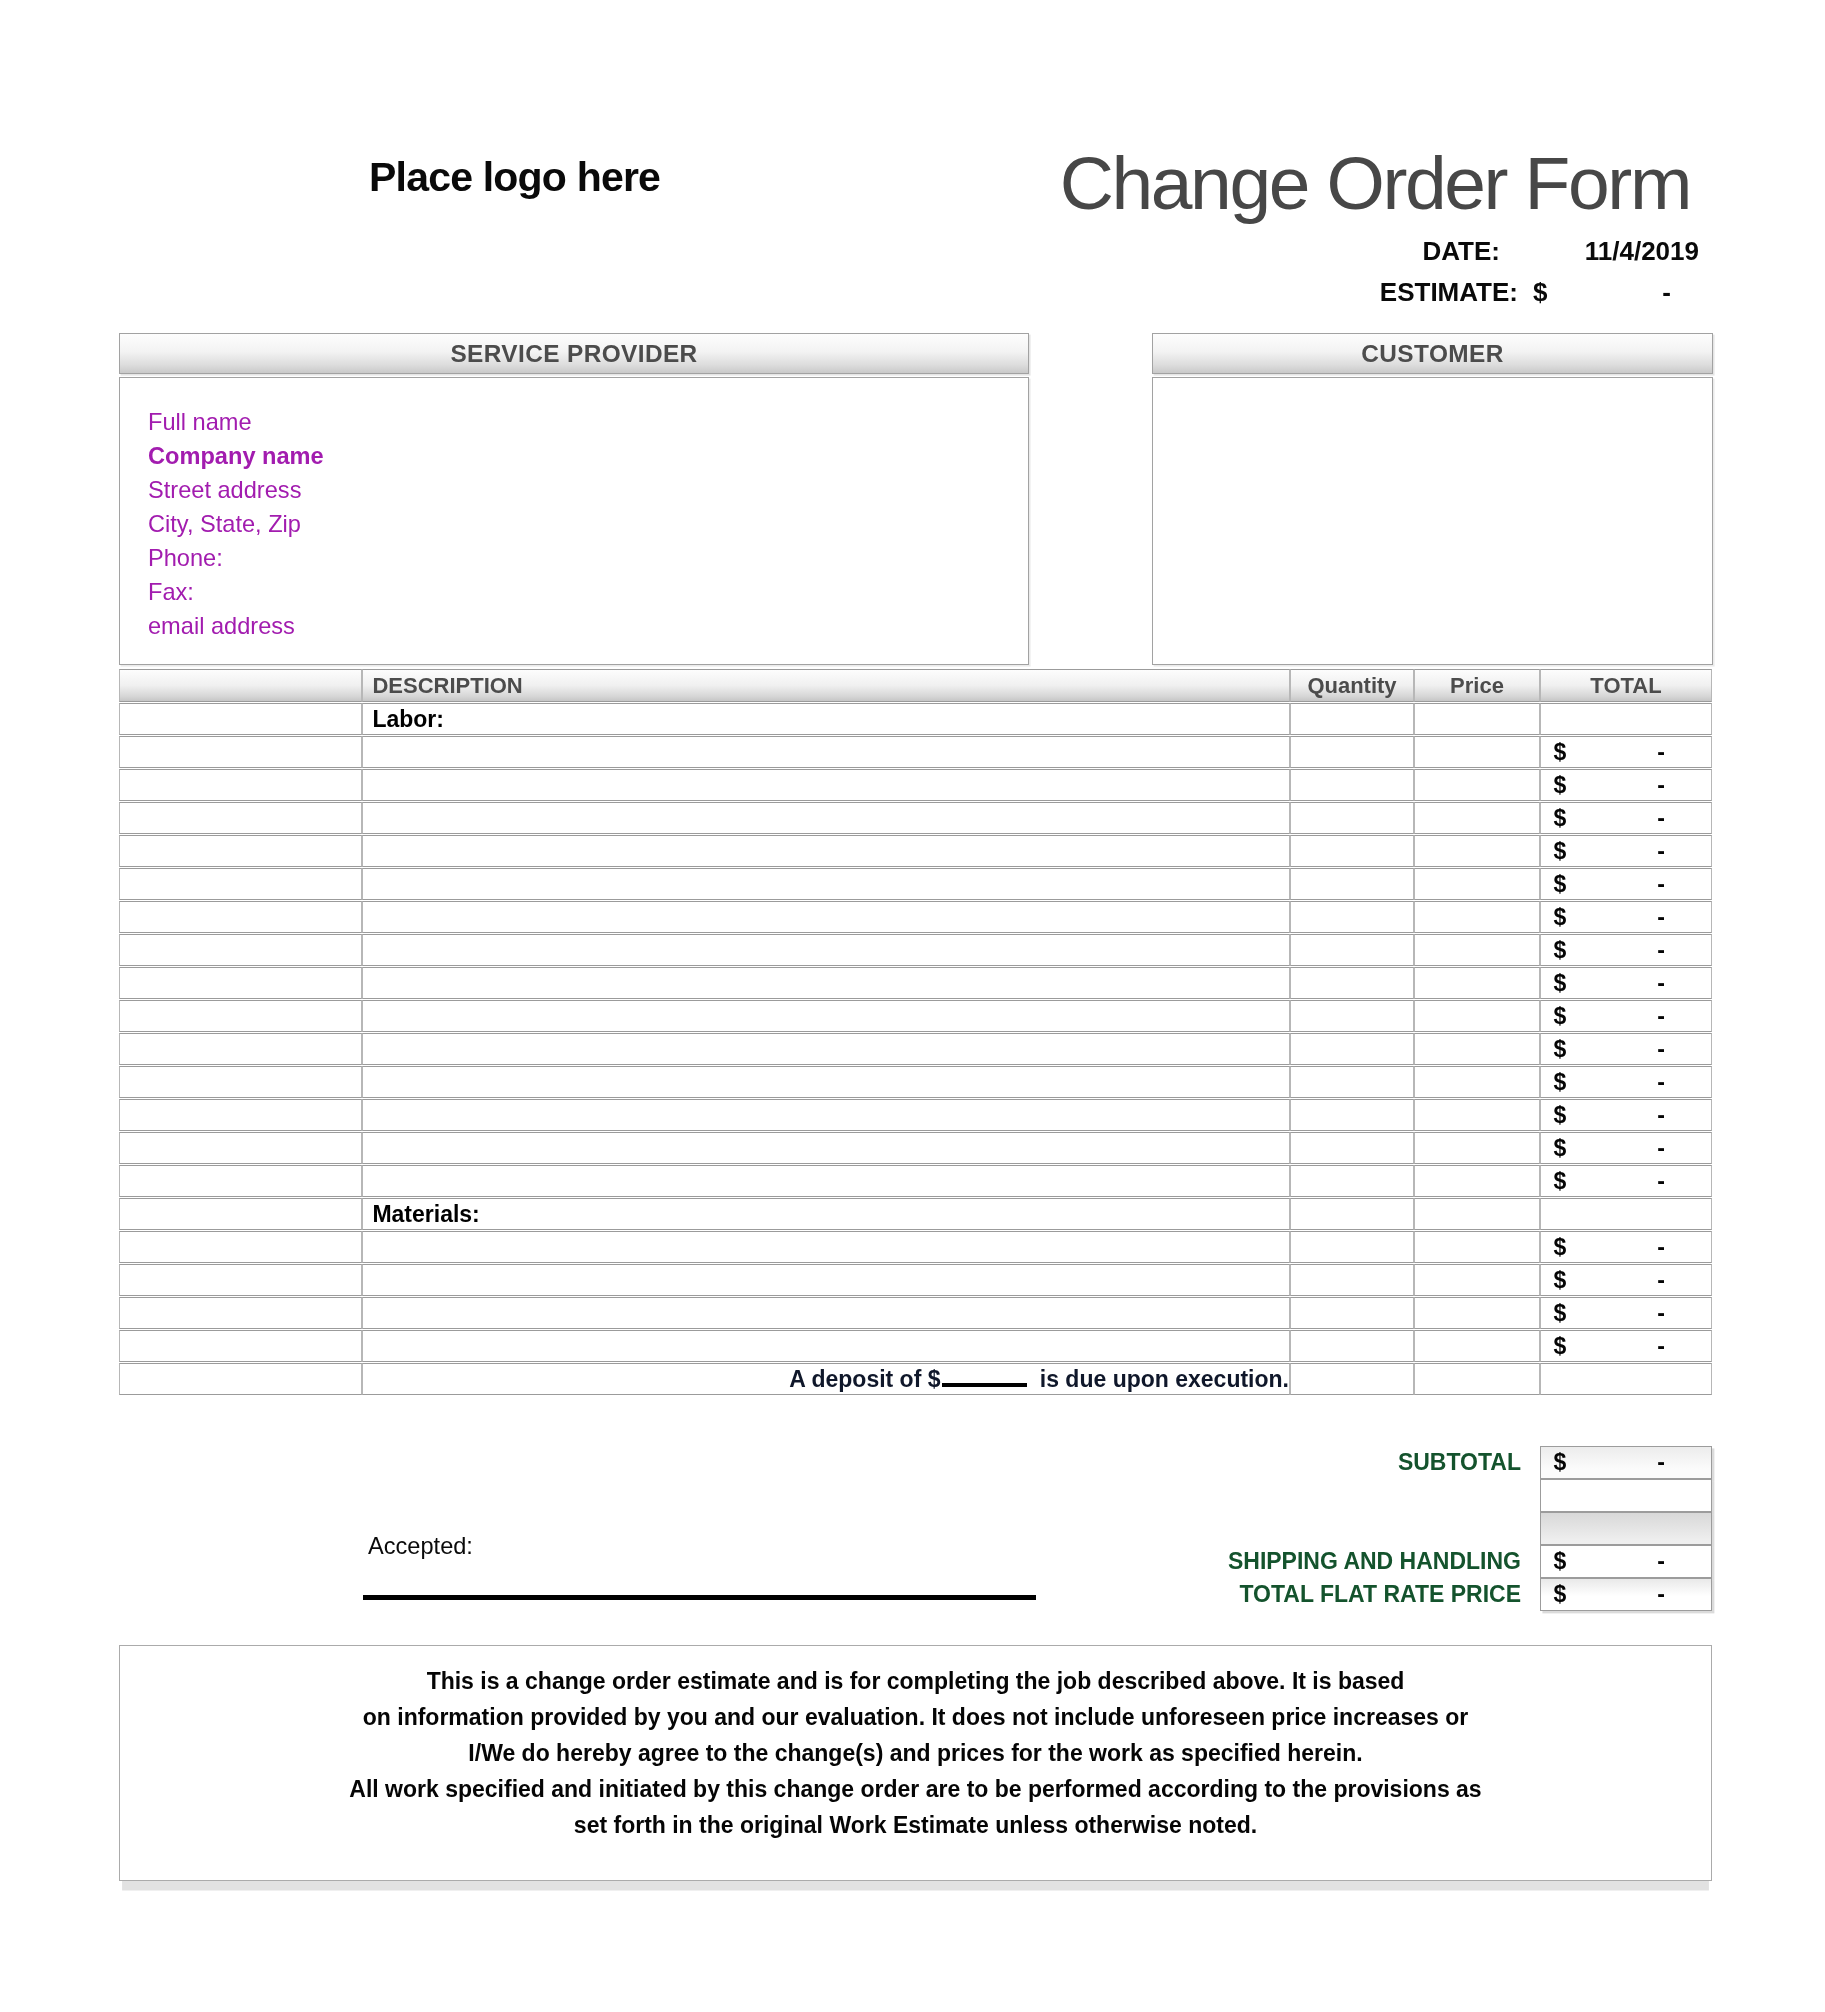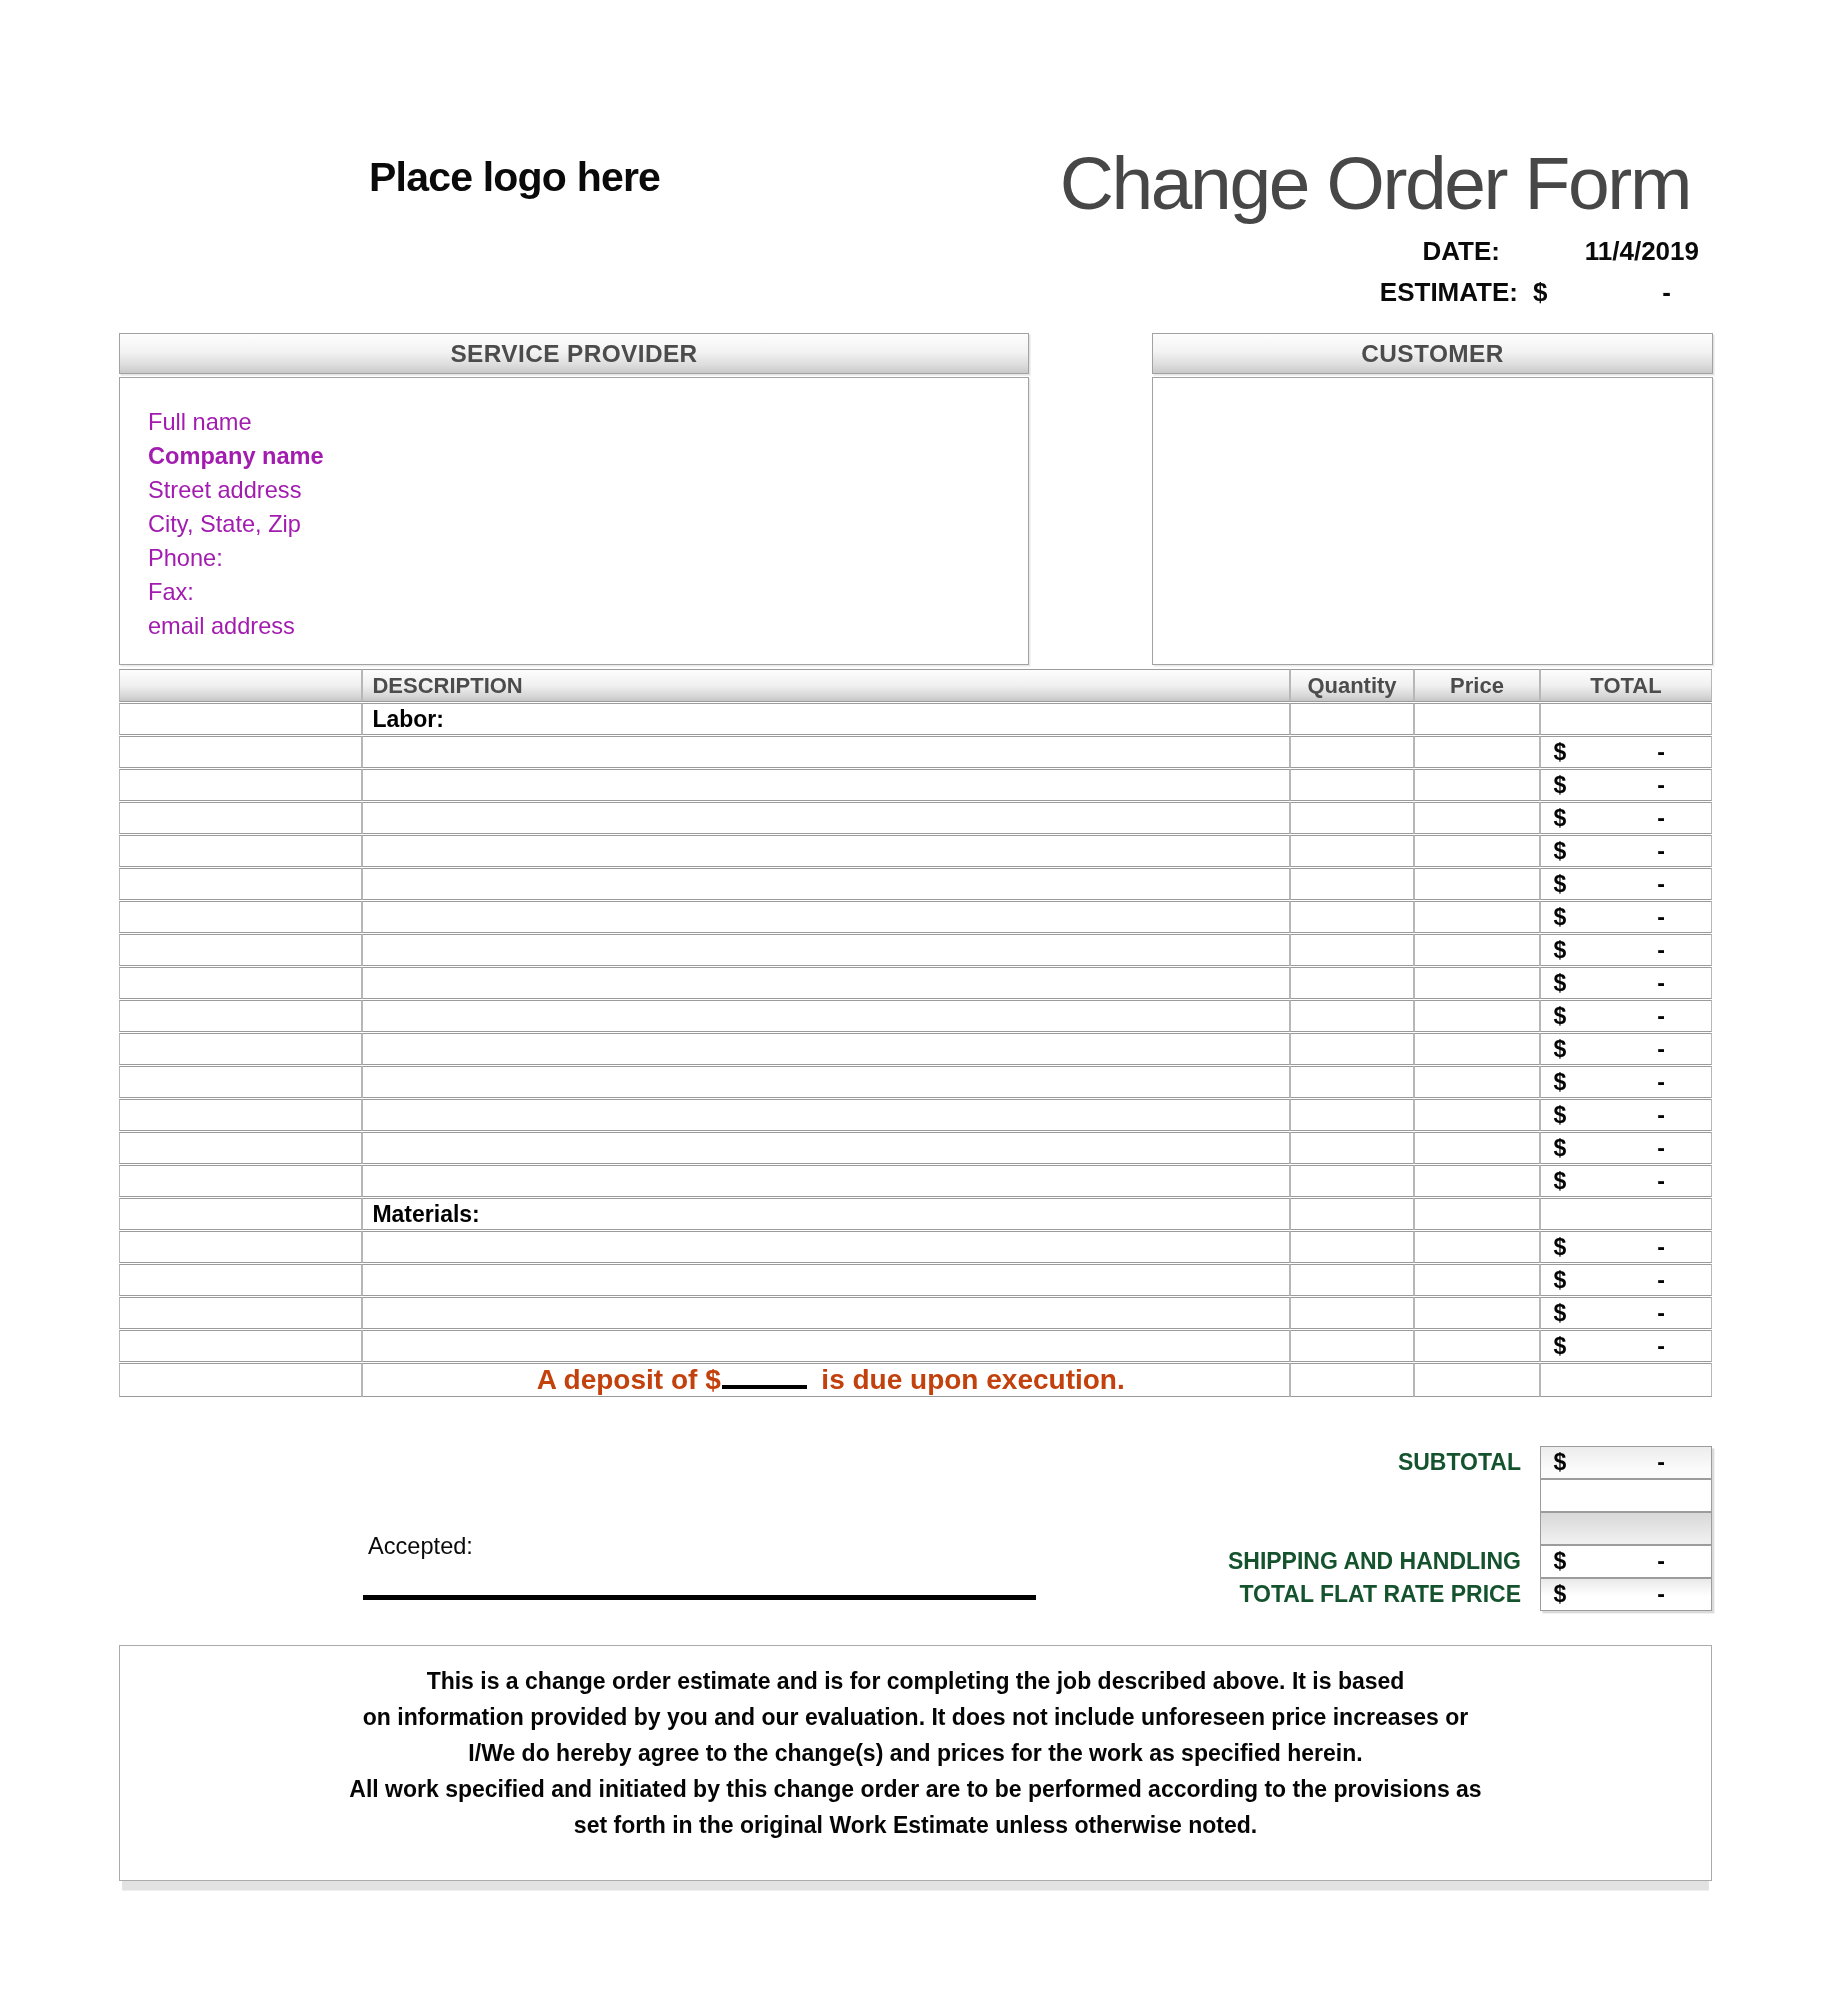--- a/index.html
+++ b/index.html
@@ -77,22 +77,22 @@
   .section-label{
     font-size:23px;font-weight:bold;color:#000000;
     padding-left:9.4px !important;text-align:left;
   }
   .amount{
     display:flex;align-items:center;justify-content:space-between;
     padding:0 46px 0 12.6px;
     font-size:23px;font-weight:bold;color:#050505;
   }
   .deposit-text{
-    font-size:28px;font-weight:bold;color:#c2410c;
-    padding-left:9.4px !important;text-align:center;white-space:nowrap;
+    font-size:23px;font-weight:bold;color:#0f172a;
+    padding-left:9.4px !important;text-align:right;white-space:nowrap;
   }
   .deposit-blank{
     display:inline-block;width:85px;height:11px;
     border-bottom:4.7px solid #000;
     margin:0 6.3px 0 1.6px;
   }
   
   .total-cell{
     position:absolute;left:1540px;width:172px;height:33px;
     border:1.6px solid #9c9c9c;background:#fff;

